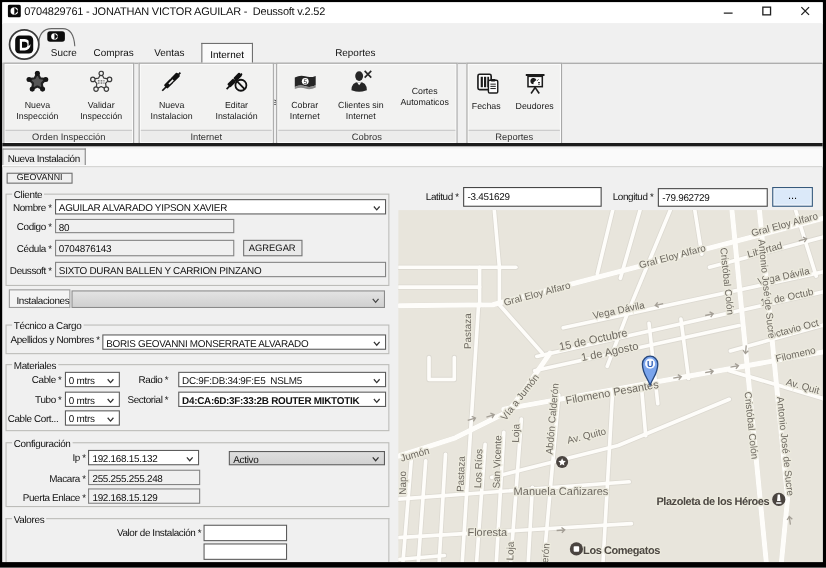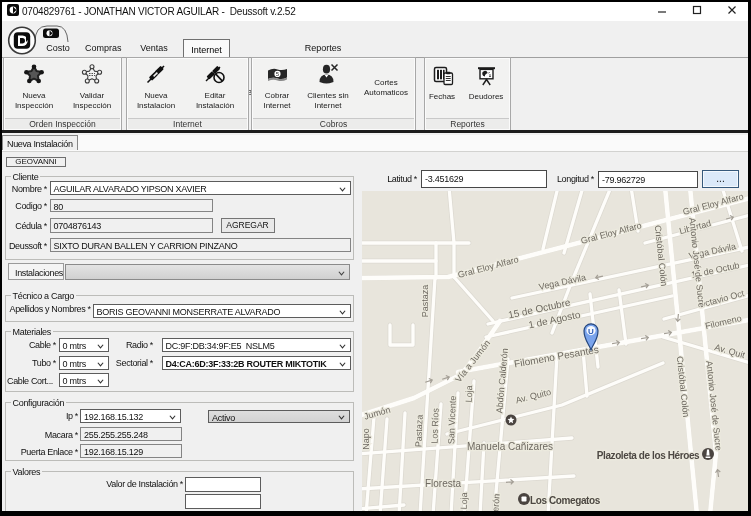--- a/index.html
+++ b/index.html
@@ -49,21 +49,21 @@
       </svg>
     <svg class="abs winbtn" style="left:690px" viewBox="0 0 10 10">
         <rect x="1.5" y="1.5" width="7" height="7" fill="none" stroke="#222" stroke-width="1.2"></rect>
       </svg>
     <svg class="abs winbtn" style="left:725px" viewBox="0 0 10 10">
         <path d="M1.5 1.5 L8.5 8.5 M8.5 1.5 L1.5 8.5" stroke="#222" stroke-width="1.2"></path>
       </svg>
   </div>
 
   <div id="tabrow" class="abs"></div>
-  <div class="abs rtab" style="left:40px;width:32px;">Costo</div>
+  <div class="abs rtab" style="left:40px;width:32px;">Sucre</div>
   <div class="abs rtab" style="left:83px;width:36px;">Compras</div>
   <div class="abs rtab" style="left:134px;width:36px;">Ventas</div>
   <div class="abs" id="seltab" style="left:181px;width:47px;">Internet</div>
   <div class="abs rtab" style="left:237px;width:49px;margin-top:44px;">Reparación</div>
   <div class="abs rtab" style="left:296px;width:50px;">Reportes</div>
 
   <svg class="abs" style="left:33px;top:22px" width="38" height="19" viewBox="0 0 38 19">
     <path d="M0 18 Q0 2 12 2 L22 2 Q32 2 33 18" fill="#f1f1f1" stroke="#666" stroke-width="1"></path>
     <rect x="8" y="4.5" width="16" height="9.5" rx="2.5" fill="#0d0d0d"></rect>
     <circle cx="14.5" cy="9.2" r="3" fill="#fff"></circle>

